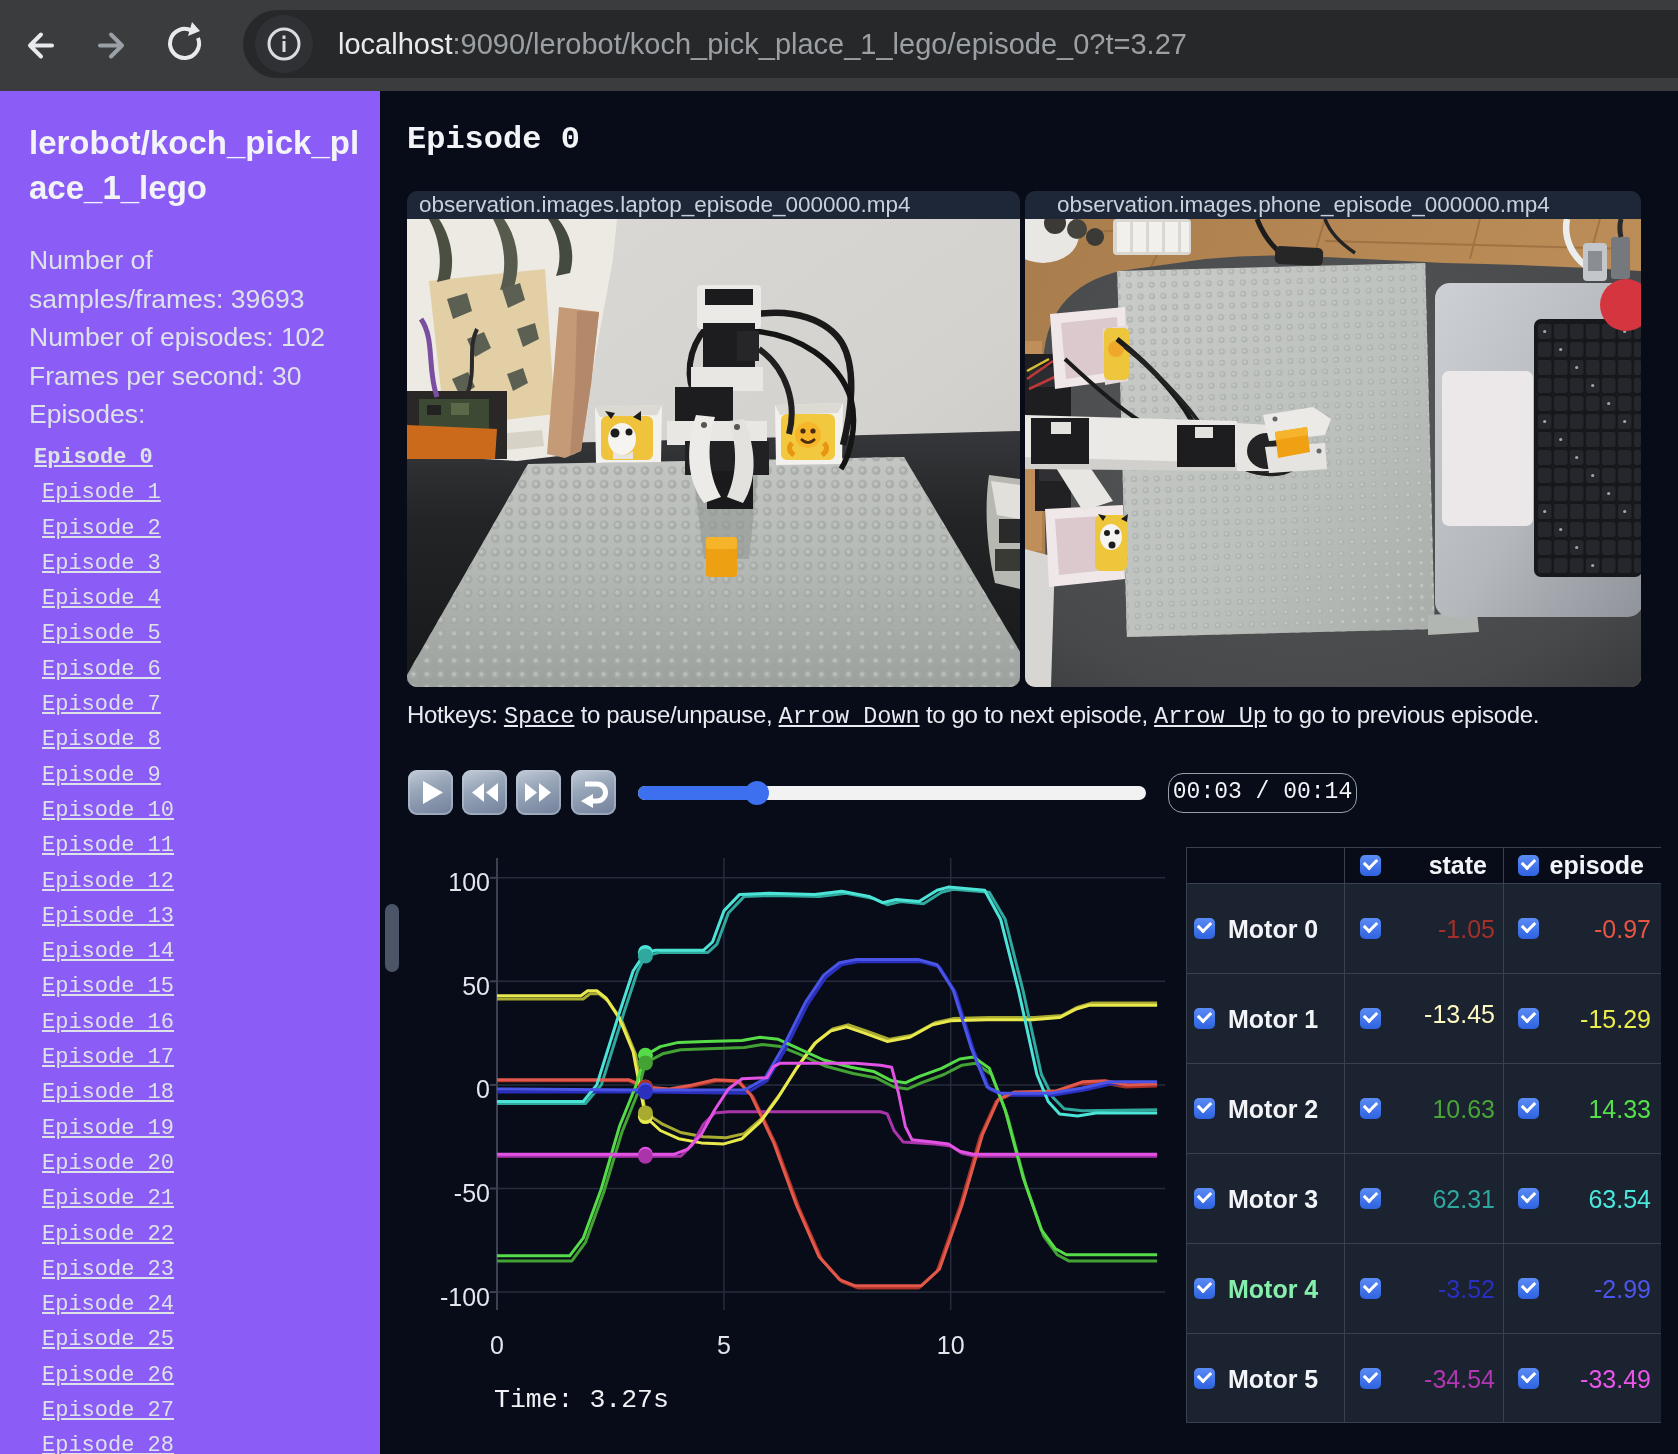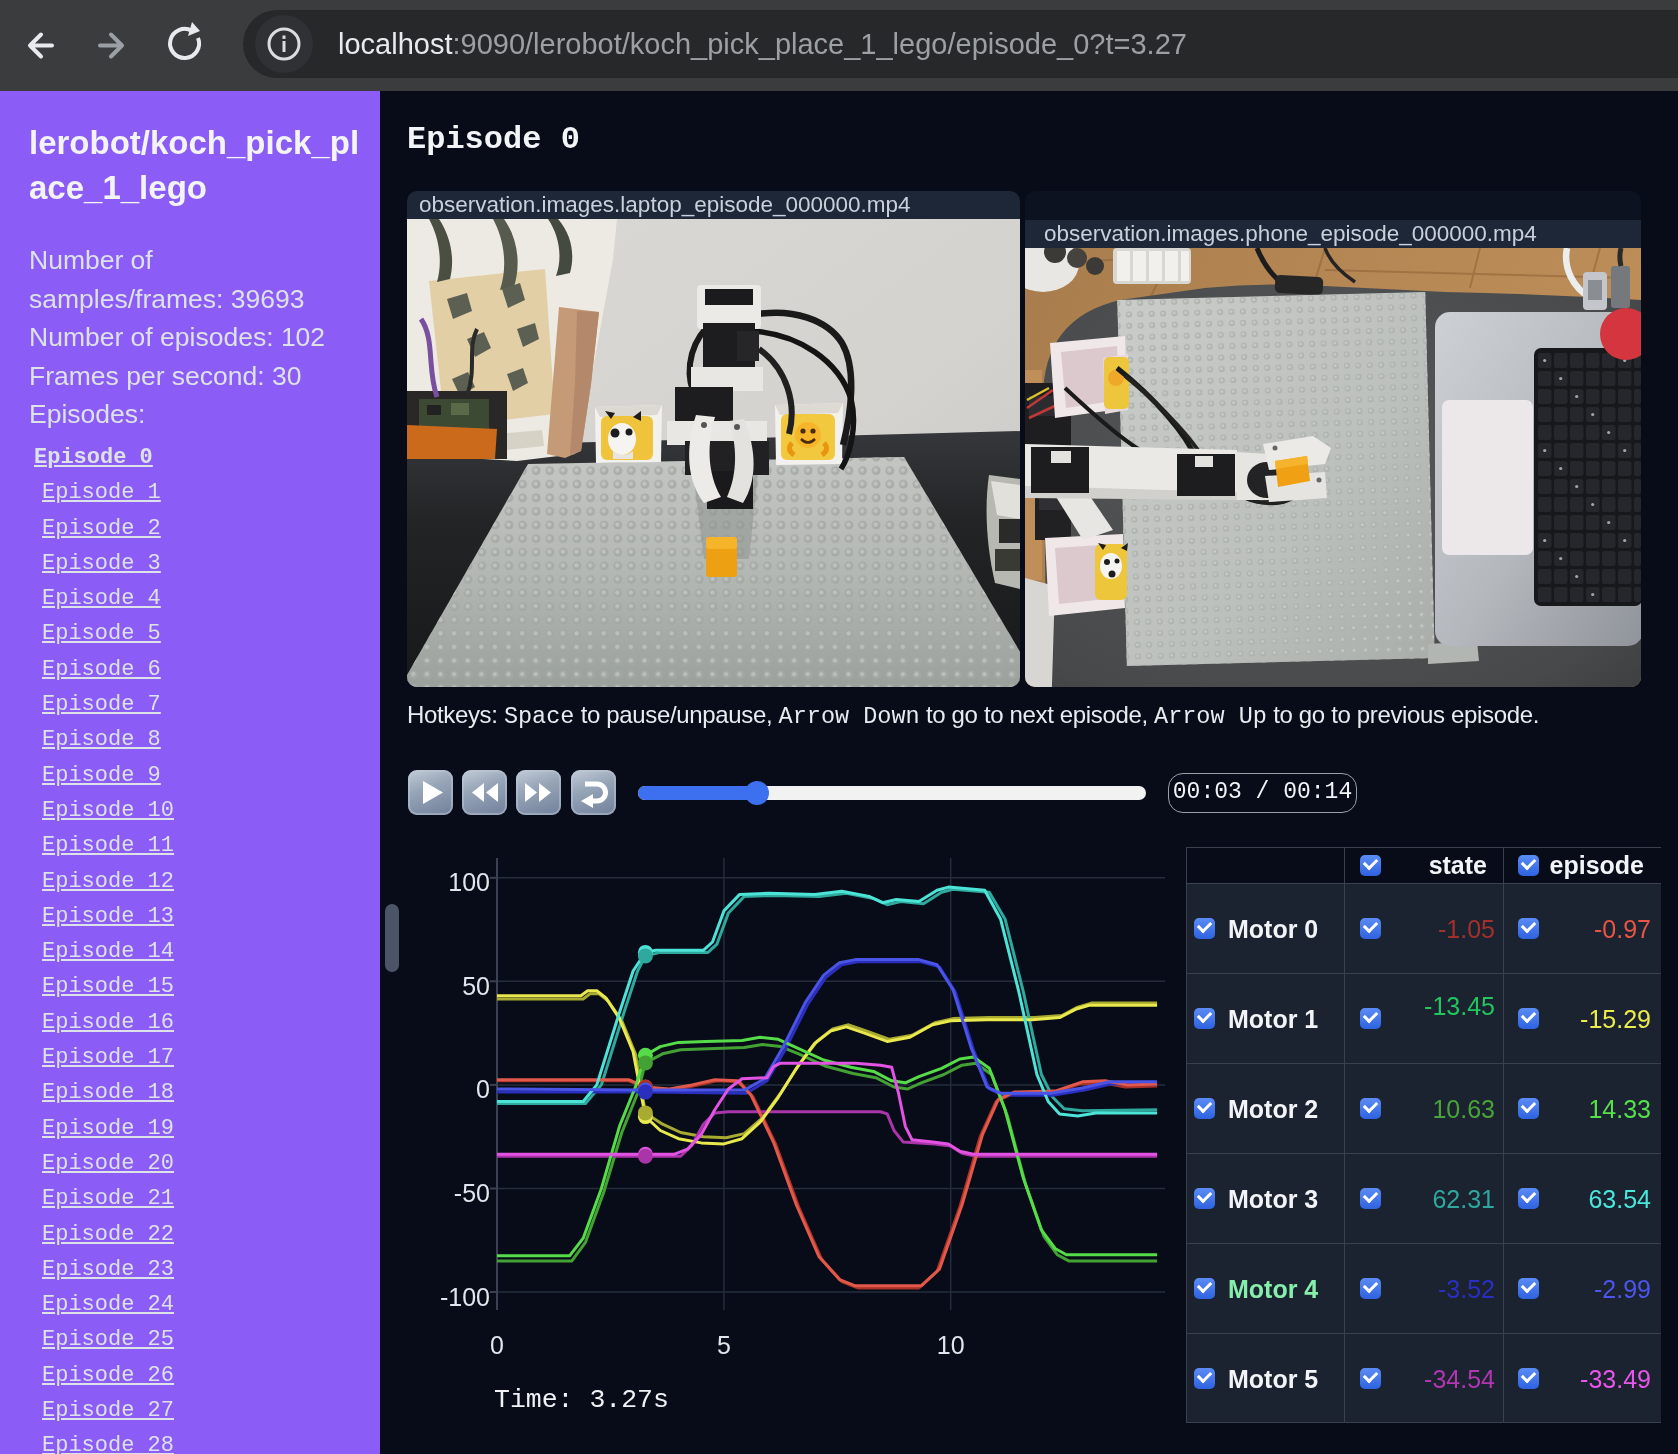--- a/index.html
+++ b/index.html
@@ -24,21 +24,21 @@
 
   
   #main { position:absolute; top:91px; left:380px; width:1298px; height:1363px; background:#070c18; color:#e8ebf0; }
   #sbthumb { position:absolute; left:5px; top:813px; width:14px; height:68px; border-radius:7px; background:#4c5568; }
   #h2ep { position:absolute; left:27px; top:30px; font-size:32px; font-weight:bold; font-family:"Liberation Mono", monospace; color:#f2f4f7; }
   .vid { position:absolute; top:100px; border-radius:10px; overflow:hidden; background:#0c1220; }
   .vid .cap { height:28px; background:#1d2737; color:#c8d0dc; font-size:22.5px; line-height:28px; padding-left:12px; white-space:nowrap; }
   #vid1 { left:27px; width:613px; height:496px; }
   #vid2 { left:645px; width:616px; height:496px; }
   #hotkeys { position:absolute; left:27px; top:610px; font-size:24px; letter-spacing:-0.35px; white-space:nowrap; color:#e8ebf0; }
-  #hotkeys .k { font-family:"Liberation Mono", monospace; font-size:23.5px; letter-spacing:0; }
+  #hotkeys .k { font-family:"Liberation Mono", monospace; font-size:23.5px; letter-spacing:0;text-decoration:underline; }
 
   
   .btn { position:absolute; top:679px; width:45px; height:45px; border-radius:9px;
          background:linear-gradient(160deg,#c3ccd8 0%,#97a5b8 40%,#71809a 100%);
          box-shadow:inset 0 0 0 2px rgba(190,200,215,0.5); }
   .btn svg { position:absolute; left:0; top:0; }
   #slider { position:absolute; left:258px; top:695px; width:508px; height:14px; border-radius:7px; background:#f2f2f2; }
   #sliderfill { position:absolute; left:0; top:0; width:119px; height:14px; border-radius:7px 0 0 7px; background:#3c70ee; }
   #sliderthumb { position:absolute; left:107px; top:-5px; width:24px; height:24px; border-radius:50%; background:#3c70ee; }
   #timebox { position:absolute; left:788px; top:682px; width:189px; height:40px; border:1.5px solid #98a0ac; border-radius:15px;
@@ -207,21 +207,21 @@
         <path d="M582,256 L613,260 L613,370 L588,364 C580,330 577,290 582,256 Z" fill="#b8b8b2"></path>
         <path d="M584,262 L613,266 L613,300 L590,296 Z" fill="#e2e0da"></path>
         <rect x="592" y="300" width="21" height="24" fill="#2a2a2a"></rect>
         <rect x="588" y="330" width="25" height="22" fill="#3a3a34"></rect>
 
         <rect x="299" y="318" width="31" height="40" rx="3" fill="#eda012"></rect>
         <rect x="299" y="318" width="31" height="12" rx="3" fill="#f5b42a"></rect>
       </svg>
     </div>
     <div class="vid" id="vid2">
-      <div class="cap" style="padding-left:19px;margin-top:29px;">observation.images.phone_episode_000000.mp4</div>
+      <div class="cap" style="padding-left:32px;">observation.images.phone_episode_000000.mp4</div>
       <svg width="616" height="468" shape-rendering="auto">
         <defs>
           <linearGradient id="woodg" x1="0" y1="0" x2="1" y2="0.3">
             <stop offset="0" stop-color="#a87c4c"></stop>
               <stop offset="0.5" stop-color="#b58754"></stop>
               <stop offset="1" stop-color="#bd8e58"></stop>
           </linearGradient>
           <radialGradient id="matg" cx="0.45" cy="0.4" r="0.9">
             <stop offset="0" stop-color="#565859"></stop>
               <stop offset="0.7" stop-color="#48494b"></stop>
@@ -552,21 +552,21 @@
         <span style="position:absolute;left:42px;top:31px;font-weight:bold;color:#f2f4f7;">Motor 0</span>
         <span class="cb" style="position:absolute;left:174px;top:34px;"></span>
         <span style="position:absolute;right:166px;top:31px;color:#a33029;">-1.05</span>
         <span class="cb" style="position:absolute;left:332px;top:34px;"></span>
         <span style="position:absolute;right:10px;top:31px;color:#e85545;">-0.97</span>
       </div>
       <div class="row" style="top:126px;height:90px;">
         <span class="cb" style="position:absolute;left:8px;top:34px;"></span>
         <span style="position:absolute;left:42px;top:31px;font-weight:bold;color:#f2f4f7;">Motor 1</span>
         <span class="cb" style="position:absolute;left:174px;top:34px;"></span>
-        <span style="position:absolute;right:166px;top:18px;color:#22c55e;">-13.45</span>
+        <span style="position:absolute;right:166px;top:26px;color:#fef9c3;">-13.45</span>
         <span class="cb" style="position:absolute;left:332px;top:34px;"></span>
         <span style="position:absolute;right:10px;top:31px;color:#ecec4a;">-15.29</span>
       </div>
       <div class="row" style="top:216px;height:90px;">
         <span class="cb" style="position:absolute;left:8px;top:34px;"></span>
         <span style="position:absolute;left:42px;top:31px;font-weight:bold;color:#f2f4f7;">Motor 2</span>
         <span class="cb" style="position:absolute;left:174px;top:34px;"></span>
         <span style="position:absolute;right:166px;top:31px;color:#49a437;">10.63</span>
         <span class="cb" style="position:absolute;left:332px;top:34px;"></span>
         <span style="position:absolute;right:10px;top:31px;color:#55e04a;">14.33</span>

